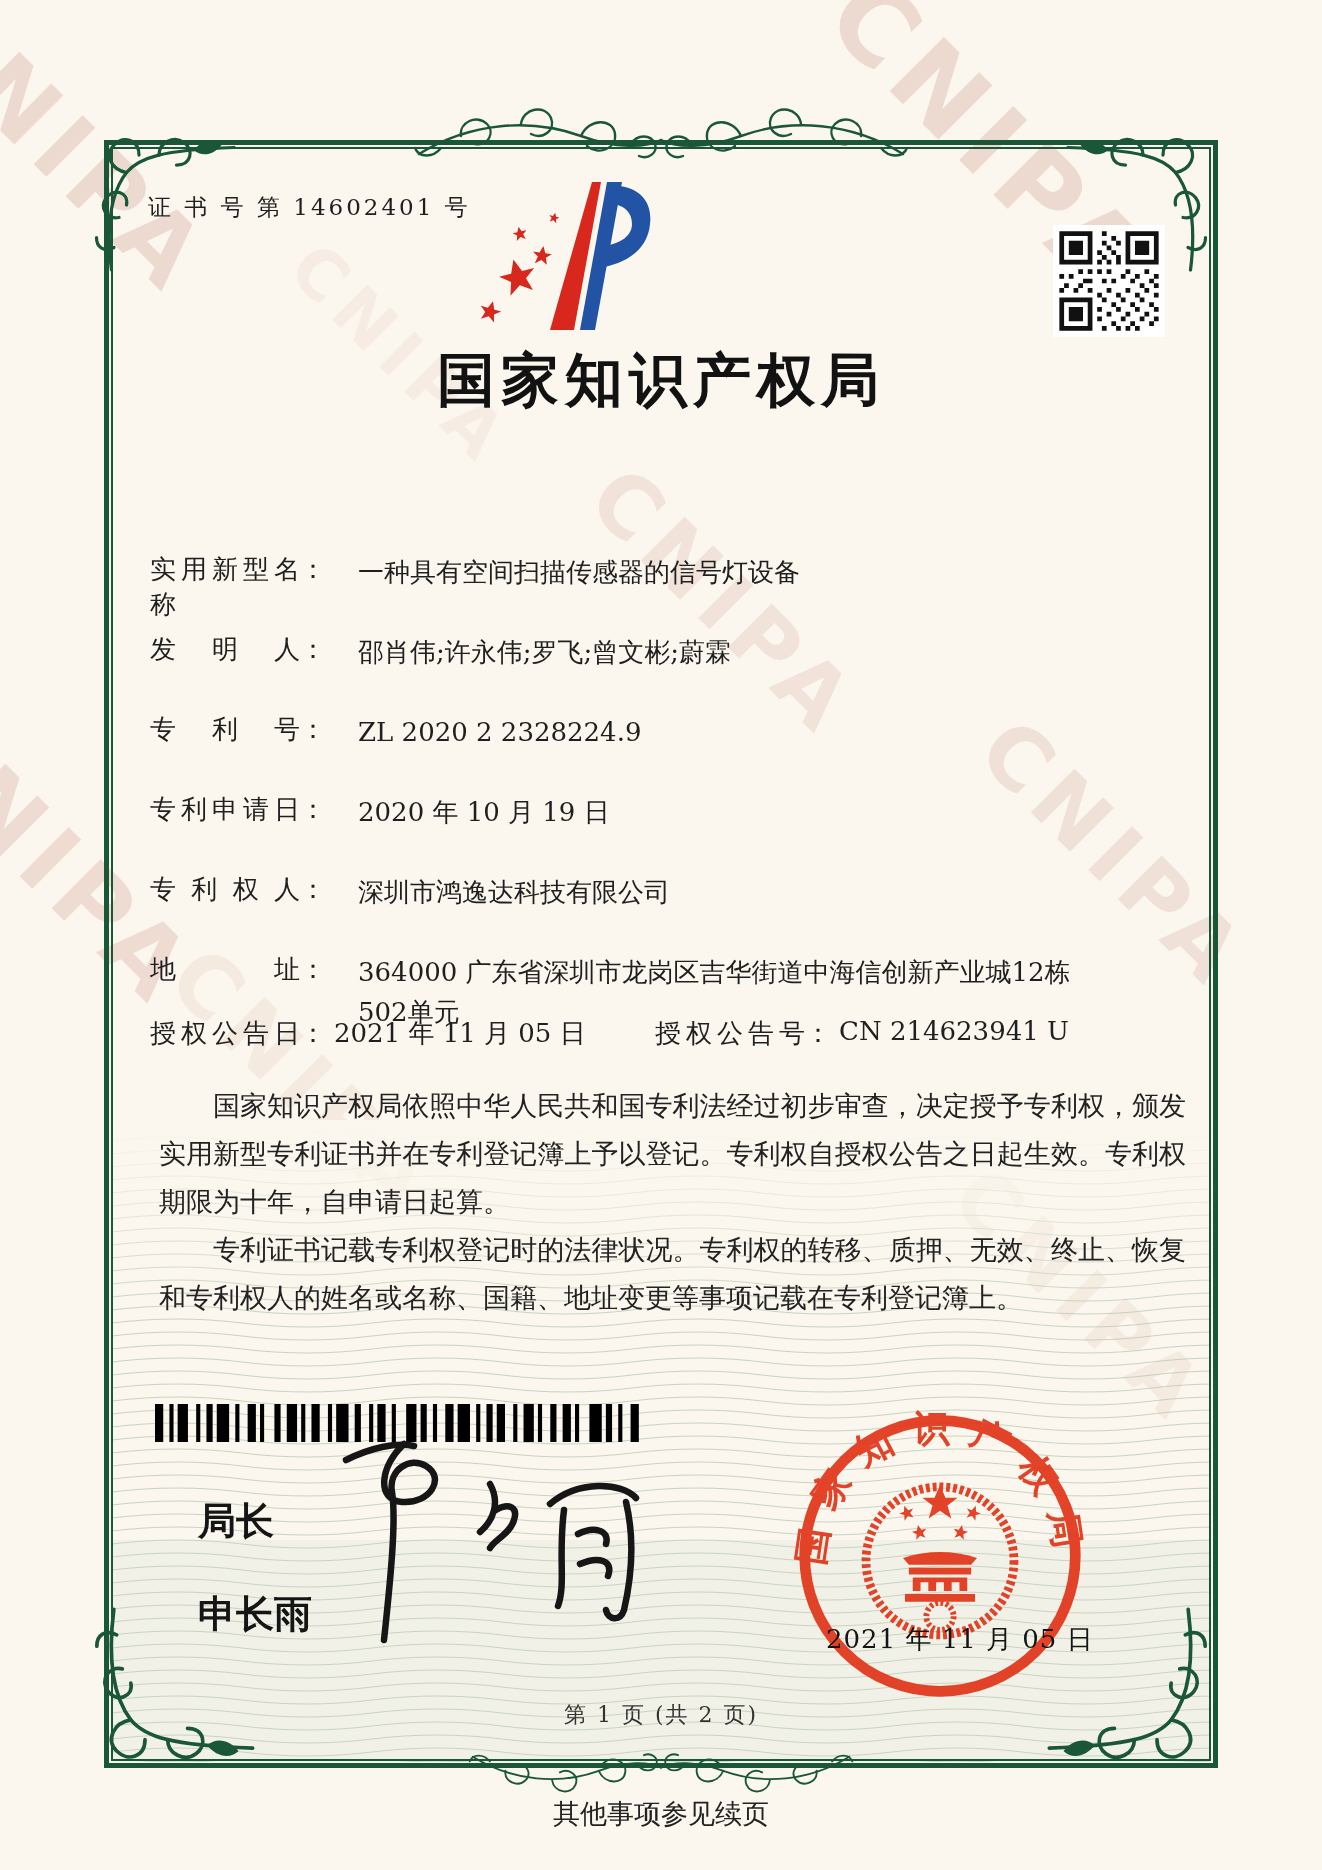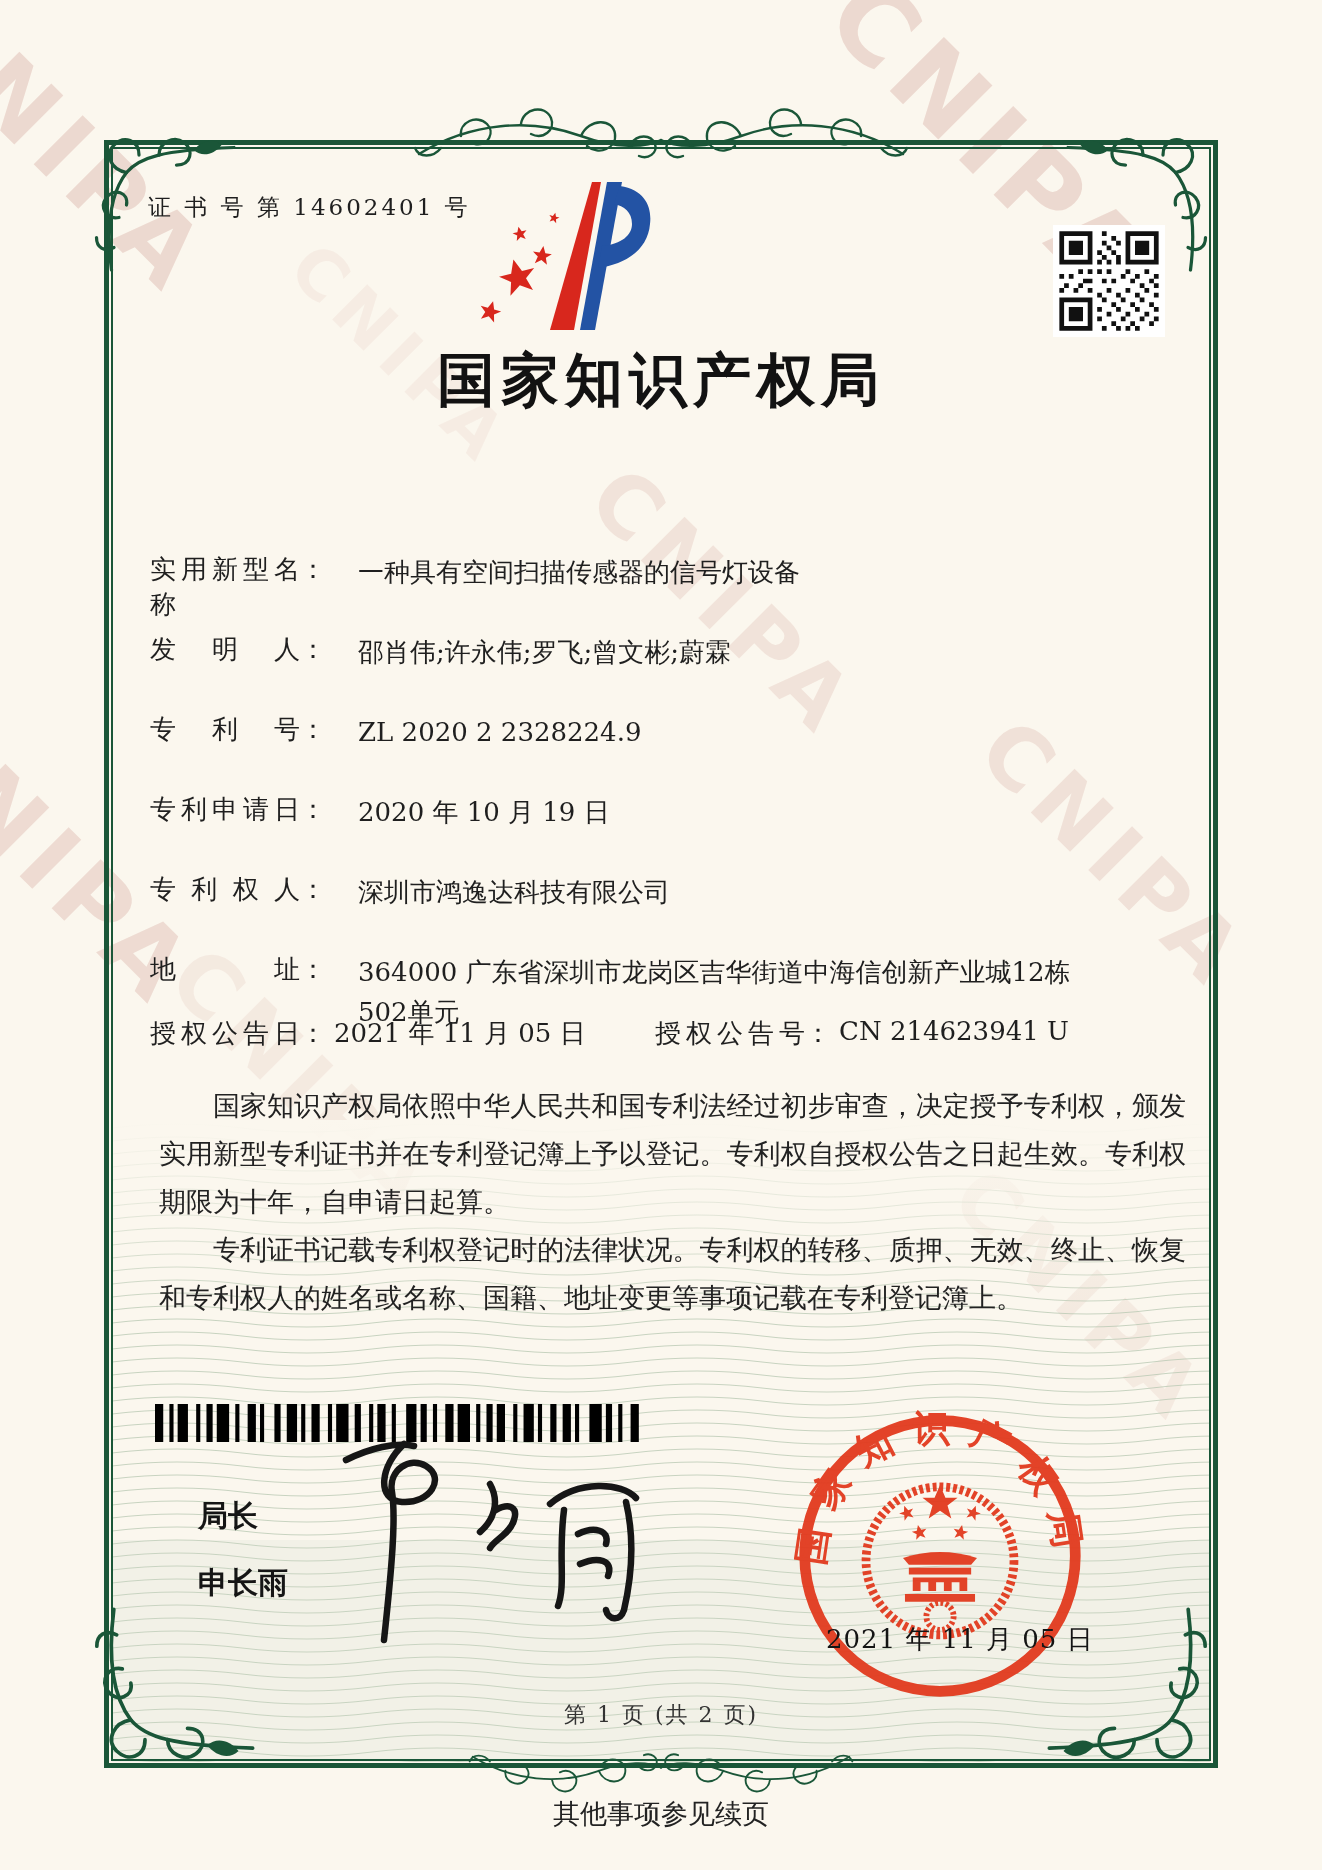--- a/index.html
+++ b/index.html
@@ -47,22 +47,22 @@
   .grant-row{position:absolute;left:150px;top:1016px;width:1040px;font-size:26px;color:var(--ink);z-index:4;}
   .grant-no{position:absolute;left:505px;top:0;}
 
   .paras{position:absolute;left:150px;top:1082px;width:1036px;font-size:27px;line-height:1.78;
          text-align:justify;color:#222;z-index:4;}
   .paras p{text-indent:2em;margin-left:9px;}
 
   .barcode{position:absolute;left:155px;top:1404px;width:490px;height:38px;z-index:4;}
 
   .officer{position:absolute;left:198px;top:1496px;z-index:4;font-family:"DejaVu Sans",sans-serif;
-           font-weight:700;font-size:30px;color:#151515;}
-  .officer .name{margin-top:26px;}
+           font-weight:700;font-size:38px;color:#151515;}
+  .officer .name{margin-top:42px;}
   .signature{position:absolute;left:318px;top:1426px;width:340px;height:230px;z-index:5;}
 
   .seal{position:absolute;left:794px;top:1410px;width:292px;height:292px;z-index:5;opacity:.95;}
   .seal-date{position:absolute;left:826px;top:1622px;width:240px;font-size:26px;letter-spacing:1px;
              color:#141414;z-index:6;white-space:nowrap;}
 
   .page-no{position:absolute;left:0;top:1700px;width:100%;text-align:center;font-size:22px;
            letter-spacing:2px;color:#333;z-index:4;}
   .footer-note{position:absolute;left:0;top:1796px;width:100%;text-align:center;font-size:27px;
                color:#222;z-index:4;font-family:Liberation Serif, serif;}

